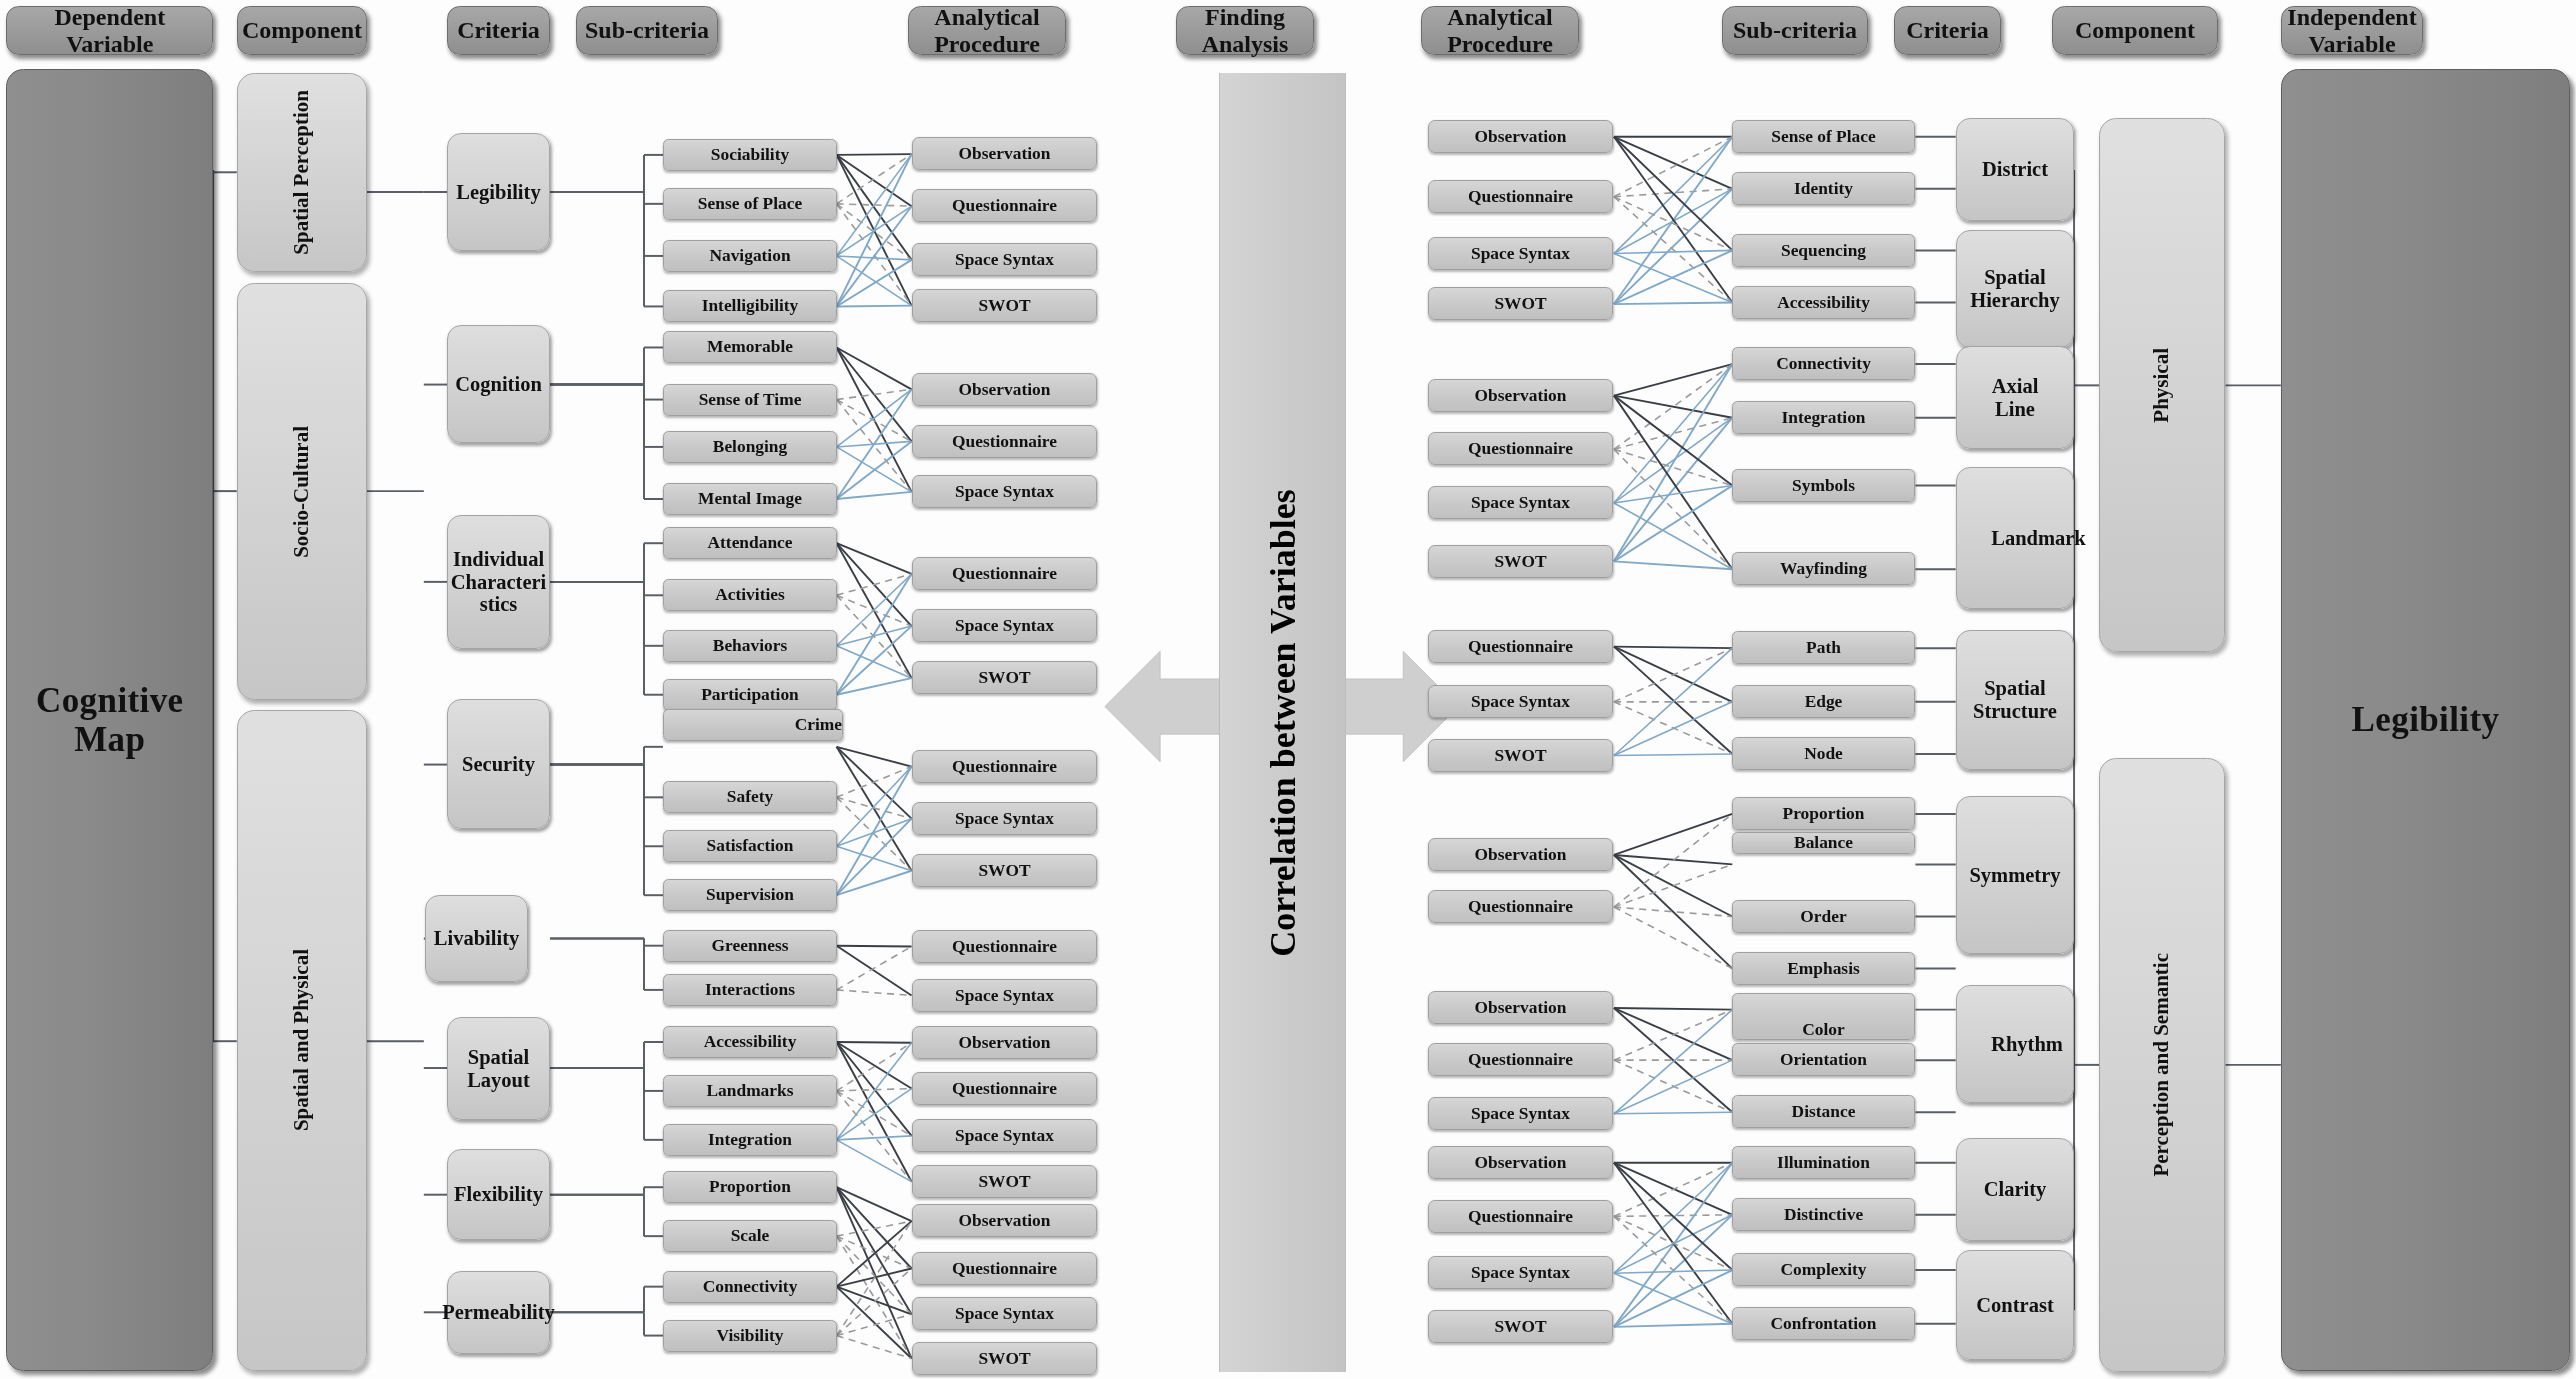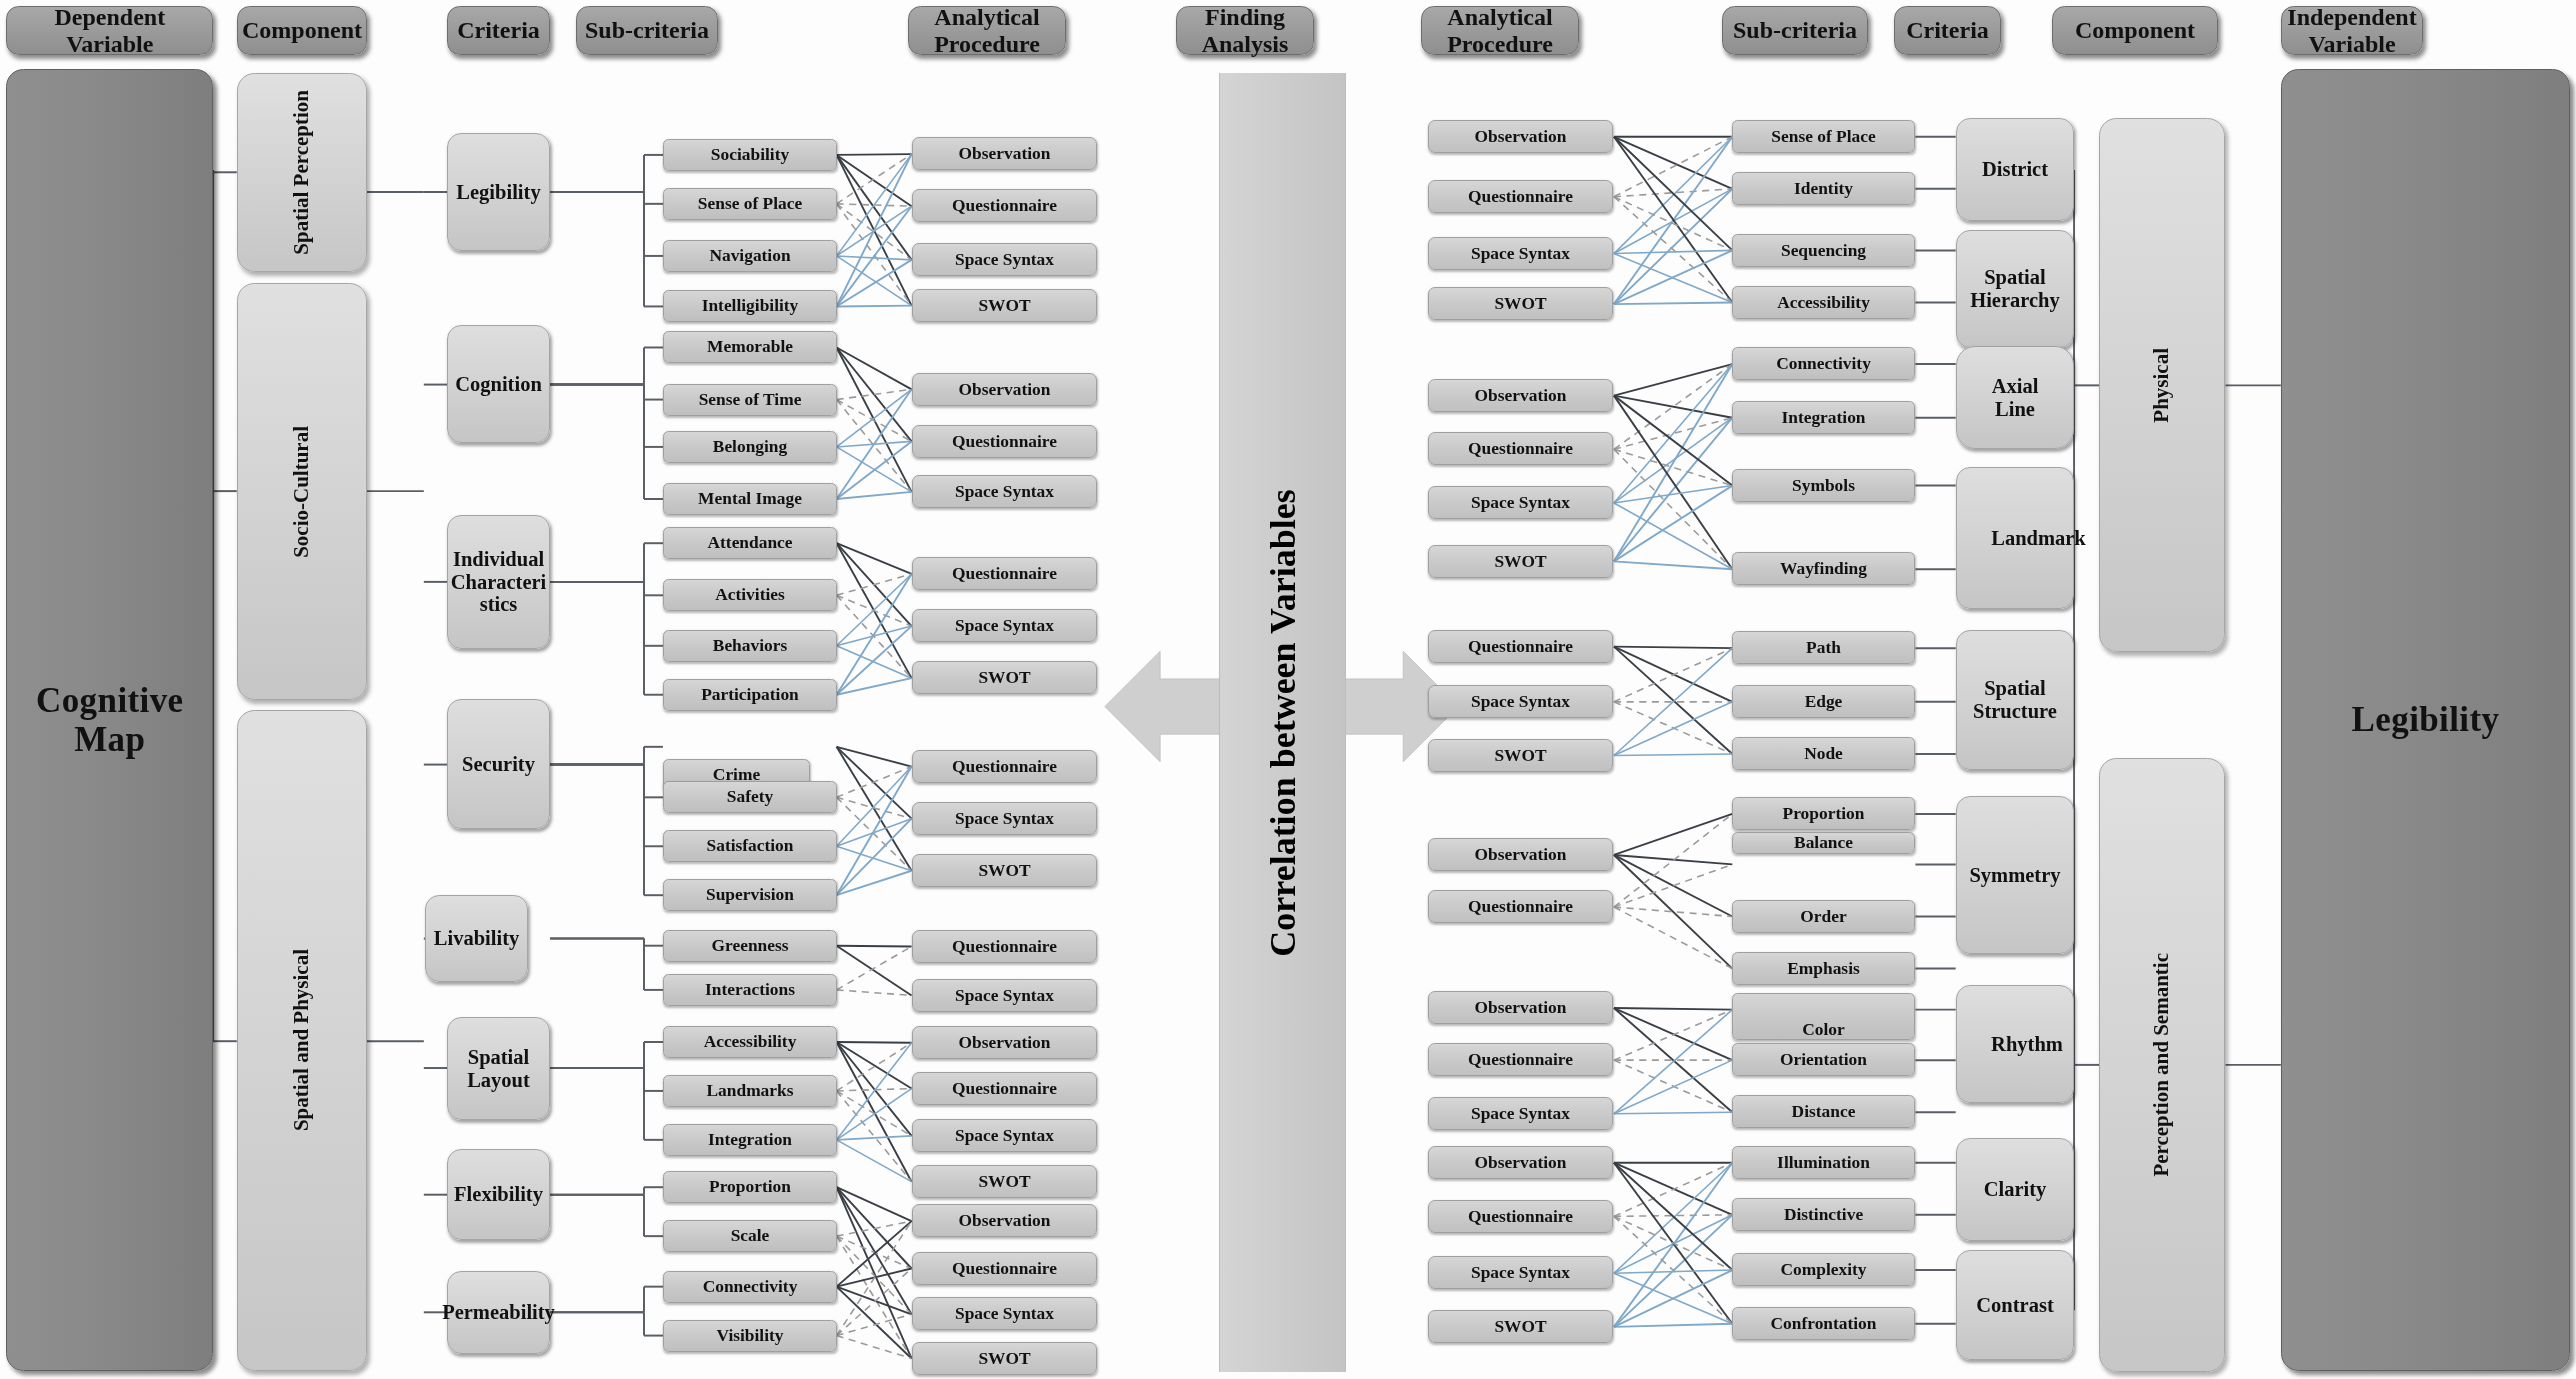--- a/index.html
+++ b/index.html
@@ -431,21 +431,21 @@
     </div>
     <div class="box sub" style="left: 663px; top: 579px; width: 174px; height: 32px;">
       <span>Activities</span>
     </div>
     <div class="box sub" style="left: 663px; top: 630px; width: 174px; height: 32px;">
       <span>Behaviors</span>
     </div>
     <div class="box sub" style="left: 663px; top: 679px; width: 174px; height: 32px;">
       <span>Participation</span>
     </div>
-    <div class="box sub" style="left: 663px; top: 759px; width: 147px; height: 32px;">
+    <div class="box sub" style="left: 663px; top: 709px; width: 180px; height: 32px; justify-content: flex-end;">
       <span>Crime</span>
     </div>
     <div class="box sub" style="left: 663px; top: 781px; width: 174px; height: 32px;">
       <span>Safety</span>
     </div>
     <div class="box sub" style="left: 663px; top: 830px; width: 174px; height: 32px;">
       <span>Satisfaction</span>
     </div>
     <div class="box sub" style="left: 663px; top: 879px; width: 174px; height: 32px;">
       <span>Supervision</span>
@@ -674,21 +674,21 @@
     </div>
     <div class="box sub" style="left: 1732px; top: 1307px; width: 183px; height: 33px;">
       <span>Confrontation</span>
     </div>
     <div class="box crit" style="left: 1956px; top: 118px; width: 118px; height: 103px;">
       <span>District</span>
     </div>
     <div class="box crit" style="left: 1956px; top: 230px; width: 118px; height: 118px;">
       <span>Spatial<br>Hierarchy</span>
     </div>
-    <div class="box crit" style="left: 1956px; top: 346px; width: 118px; height: 103px; border-radius: 19px;">
+    <div class="box crit" style="left: 1956px; top: 346px; width: 118px; height: 103px;">
       <span>Axial<br>Line</span>
     </div>
     <div class="box crit" style="left: 1956px; top: 467px; width: 118px; height: 142px; padding-left: 47px;">
       <span>Landmark</span>
     </div>
     <div class="box crit" style="left: 1956px; top: 630px; width: 118px; height: 140px;">
       <span>Spatial<br>Structure</span>
     </div>
     <div class="box crit" style="left: 1956px; top: 796px; width: 118px; height: 158px;">
       <span>Symmetry</span>

